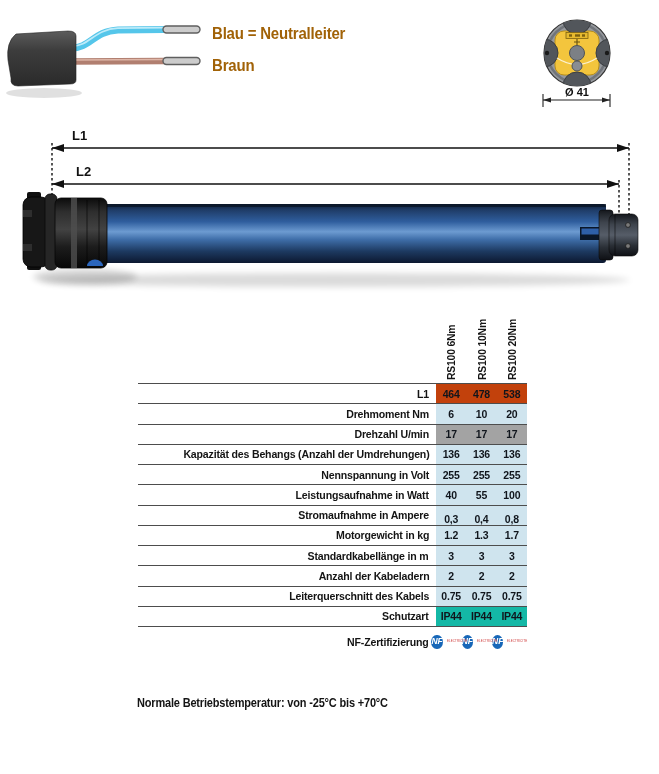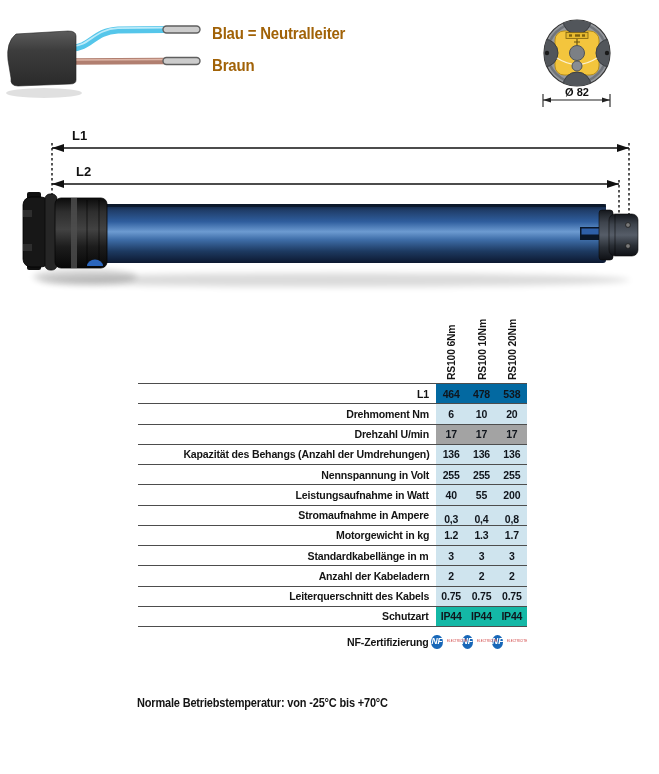--- a/index.html
+++ b/index.html
@@ -102,21 +102,21 @@
       <circle cx="72" cy="41" r="2.2" fill="#1a1a1a"></circle>
     </g>
     <g stroke="#222" stroke-width="1.1">
       <line x1="8" y1="82" x2="8" y2="95"></line>
       <line x1="75" y1="82" x2="75" y2="95"></line>
       <line x1="8" y1="88" x2="75" y2="88"></line>
       <polygon points="8,88 16,85.5 16,90.5" fill="#222" stroke="none"></polygon>
       <polygon points="75,88 67,85.5 67,90.5" fill="#222" stroke="none"></polygon>
     </g>
   </svg>
-  <div class="abs dia-label" style="left:553px; top:86px;">Ø 82</div>
+  <div class="abs dia-label" style="left:553px; top:86px;">Ø 41</div>
 
   <svg class="abs" style="left:15px; top:140px;" width="632" height="158" viewBox="0 0 632 158">
     <defs>
       <linearGradient id="tubeGrad" x1="0" y1="0" x2="0" y2="1">
         <stop offset="0" stop-color="#0f1e36"></stop>
           <stop offset="0.10" stop-color="#1f3c67"></stop>
         <stop offset="0.30" stop-color="#2f5e9e"></stop>
           <stop offset="0.47" stop-color="#6d9bd1"></stop>
         <stop offset="0.60" stop-color="#3f6ea9"></stop>
           <stop offset="0.80" stop-color="#1d3a61"></stop>
@@ -198,21 +198,21 @@
     <span>RS100 10Nm</span></div>
   <div class="col-hdr" style="left:472px;   top:332px;">
     <span>RS100 20Nm</span></div>
 
   <div class="spec-table">
     <div>
         <div class="spec-row">
           <div class="row-label">
             <span>L1</span>
           </div>
-          <div class="row-vals" style="background: #0369a1;">
+          <div class="row-vals" style="background: #c2410c;">
             <div class="cell">464</div>
             <div class="cell">478</div>
             <div class="cell">538</div>
           </div>
         </div>
         <div class="spec-row">
           <div class="row-label">
             <span>Drehmoment Nm</span>
           </div>
           <div class="row-vals" style="background: rgb(207, 228, 238);">
@@ -251,21 +251,21 @@
             <div class="cell">255</div>
           </div>
         </div>
         <div class="spec-row">
           <div class="row-label">
             <span>Leistungsaufnahme in Watt</span>
           </div>
           <div class="row-vals" style="background: rgb(207, 228, 238);">
             <div class="cell">40</div>
             <div class="cell">55</div>
-            <div class="cell">200</div>
+            <div class="cell">100</div>
           </div>
         </div>
         <div class="spec-row">
           <div class="row-label">
             <span>Stromaufnahme in Ampere</span>
           </div>
           <div class="row-vals" style="background: rgb(207, 228, 238); align-items: flex-end;">
             <div class="cell">0,3</div>
             <div class="cell">0,4</div>
             <div class="cell">0,8</div>

